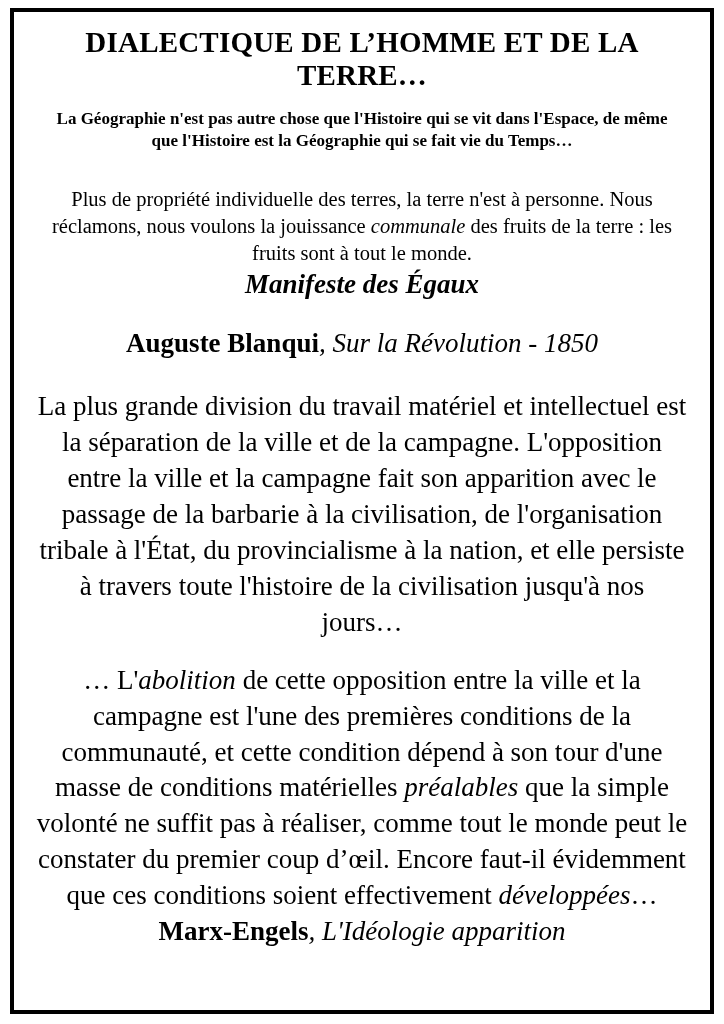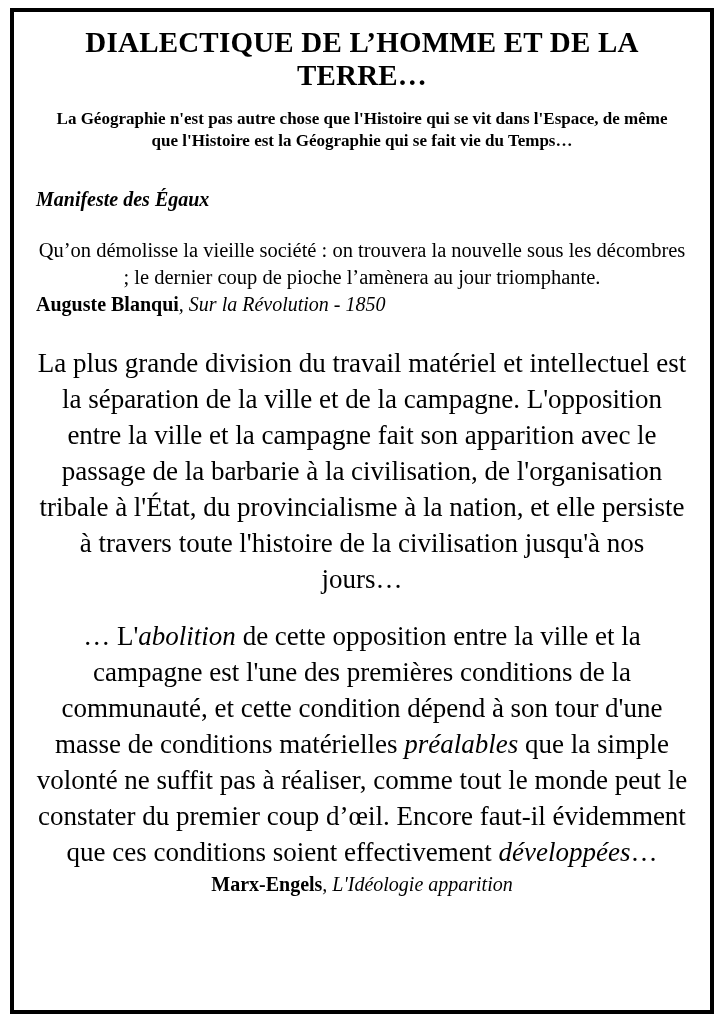--- a/index.html
+++ b/index.html
@@ -52,22 +52,22 @@
   .quote-block {
     width: 100%;
     text-align: center;
   }
   .quote-text {
     font-size: 20.5px;
     line-height: 1.33;
     text-align: center;
   }
   .attrib {
-    font-size: 20px;
-    text-align: left;
+    font-size: 27px;
+    text-align: center;
     font-weight: bold;
     margin-top: 2px;
   }
   .attrib .work {
     font-weight: bold;
     font-style: italic;
   }
   .attrib .work-plain {
     font-weight: normal;
     font-style: italic;
@@ -102,27 +102,27 @@
 <div class="page">
   <div class="frame">
 
     <div class="title">DIALECTIQUE DE L’HOMME ET DE LA TERRE…</div>
 
     <div class="subtitle">La Géographie n'est pas autre chose que l'Histoire qui se vit dans l'Espace, de même que l'Histoire est la Géographie qui se fait vie du Temps…</div>
 
     <div class="sp-1"></div>
 
     <div class="quote-block q1">
+      <div class="quote-text"><span>Plus de propriété individuelle des terres, la terre n'est à personne. Nous réclamons, nous voulons la jouissance </span><span class="it">communale</span><span> des fruits de la terre : les fruits sont à tout le monde.</span></div>
       <div class="attrib"><span class="work">Manifeste des Égaux</span></div>
     </div>
 
     <div class="sp-2"></div>
 
     <div class="quote-block">
-      <div class="quote-text">Qu’on démolisse la vieille société : on trouvera la nouvelle sous les décombres ; le dernier coup de pioche l’amènera au jour triomphante.</div>
       <div class="attrib"><span>Auguste Blanqui</span><span class="work-plain">, Sur la Révolution - 1850</span></div>
     </div>
 
     <div class="sp-3"></div>
 
     <div class="body-para">La plus grande division du travail matériel et intellectuel est la séparation de la ville et de la campagne. L'opposition entre la ville et la campagne fait son apparition avec le passage de la barbarie à la civilisation, de l'organisation tribale à l'État, du provincialisme à la nation, et elle persiste à travers toute l'histoire de la civilisation jusqu'à nos jours…</div>
 
     <div class="sp-4"></div>
 
     <div class="body-para"><span>… L'</span><span class="it">abolition</span><span> de cette opposition entre la ville et la campagne est l'une des premières conditions de la communauté, et cette condition dépend à son tour d'une masse de conditions matérielles </span><span class="it">préalables</span><span> que la simple volonté ne suffit pas à réaliser, comme tout le monde peut le constater du premier coup d’œil. Encore faut-il évidemment que ces conditions soient effectivement </span><span class="it">développées</span><span>…</span></div>

